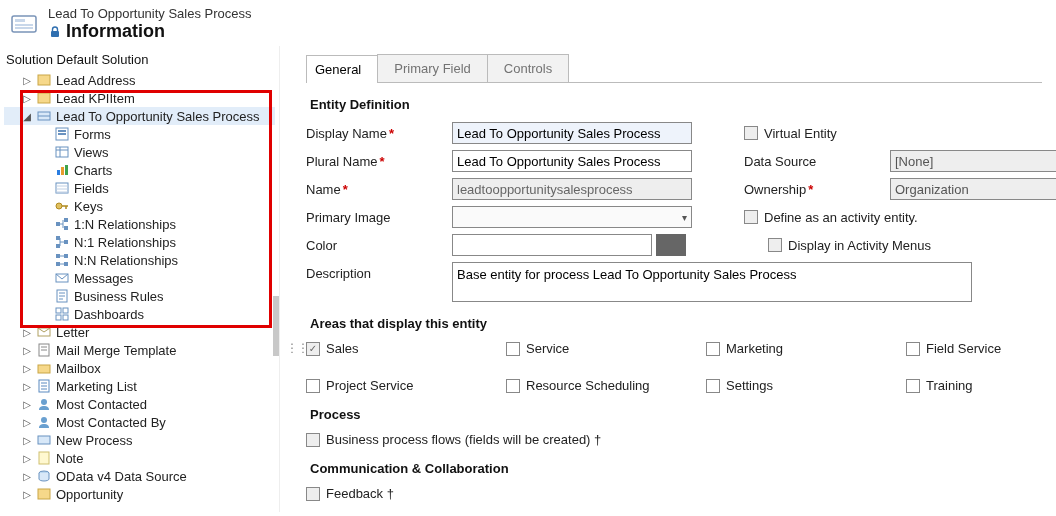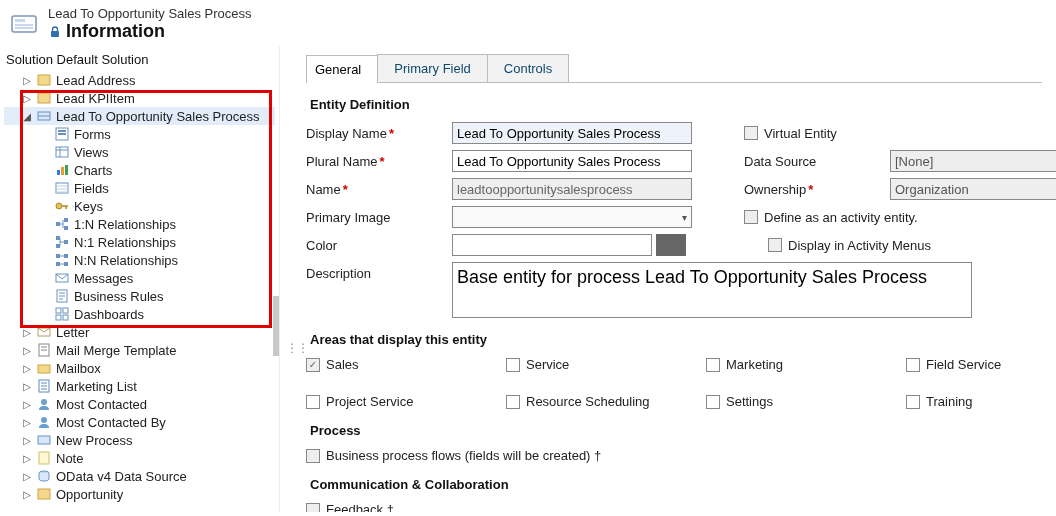--- a/index.html
+++ b/index.html
@@ -28,37 +28,37 @@
   .indent-3 { padding-left:50px; }
   .selected { background:#e2edf9 !important; }
   .highlight-box { position:absolute; border:3px solid #e00000; z-index:10; }
 
   .scroll-indicator { position:absolute; right:0; top:250px; width:6px; height:60px; background:#c8c8c8; }
 
   
   .main { flex:1; padding:8px 14px 8px 26px; overflow-y:auto; position:relative; }
   .drag-handle { position:absolute; left:6px; top:295px; color:#888; font-size:12px; letter-spacing:-1px; }
   .tabs { display:flex; border-bottom:1px solid #bbb; }
-  .tab { padding:6px 16px; font-size:13px; border:1px solid #bbb; border-bottom:none; background:#f2f2f2; margin-right:-1px; cursor:pointer; color:#0c4a6e; }
+  .tab { padding:6px 16px; font-size:13px; border:1px solid #bbb; border-bottom:none; background:#f2f2f2; margin-right:-1px; cursor:pointer; color:#737373; }
   .tab.active { background:#fff; position:relative; top:1px; color:#000;padding-left:8px; }
   .section-title { font-weight:700; font-size:13px; margin:14px 0 10px 4px; color:#111; }
 
   
   .form-grid { display:grid; grid-template-columns: 140px 240px 40px 140px 220px; column-gap:6px; row-gap:6px; align-items:center; }
   .form-label { font-size:13px; color:#222; }
   .req::after { content:"*"; color:#c00; margin-left:2px; font-weight:700; }
   .text-input { width:100%; height:22px; border:1px solid #888; padding:2px 4px; font-size:13px; font-family:inherit; }
   .text-input.readonly { background:#eee; color:#666; }
   .select-box { width:100%; height:22px; border:1px solid #888; background:#eee; display:flex; align-items:center; justify-content:space-between; padding:0 4px; font-size:13px; color:#555; }
   .select-box.light { background:#fafafa; color:#333; }
   .chev { font-size:10px; color:#555; }
   .color-row { display:flex; align-items:center; gap:4px; }
   .color-input { width:200px; height:22px; border:1px solid #888; }
   .color-swatch { width:30px; height:22px; background:#666; }
-  .textarea { width:520px; height:56px; border:1px solid #888; padding:4px; font-size:18px; font-family:inherit; resize:none; }
+  .textarea { width:520px; height:40px; border:1px solid #888; padding:4px; font-size:13px; font-family:inherit; resize:none; }
 
   .checkbox-row { display:flex; align-items:center; gap:6px; font-size:13px; }
   .cb { width:14px; height:14px; border:1px solid #888; display:inline-flex; align-items:center; justify-content:center; font-size:10px; color:#666; background:#fff; }
   .cb.disabled { background:#eee; }
   .cb.checked::after { content:"✓"; }
 
   
   .areas-grid { display:grid; grid-template-columns: repeat(4, 200px); row-gap:22px; margin-top:6px; }
   .sub-indent { margin-left:24px; }
 

